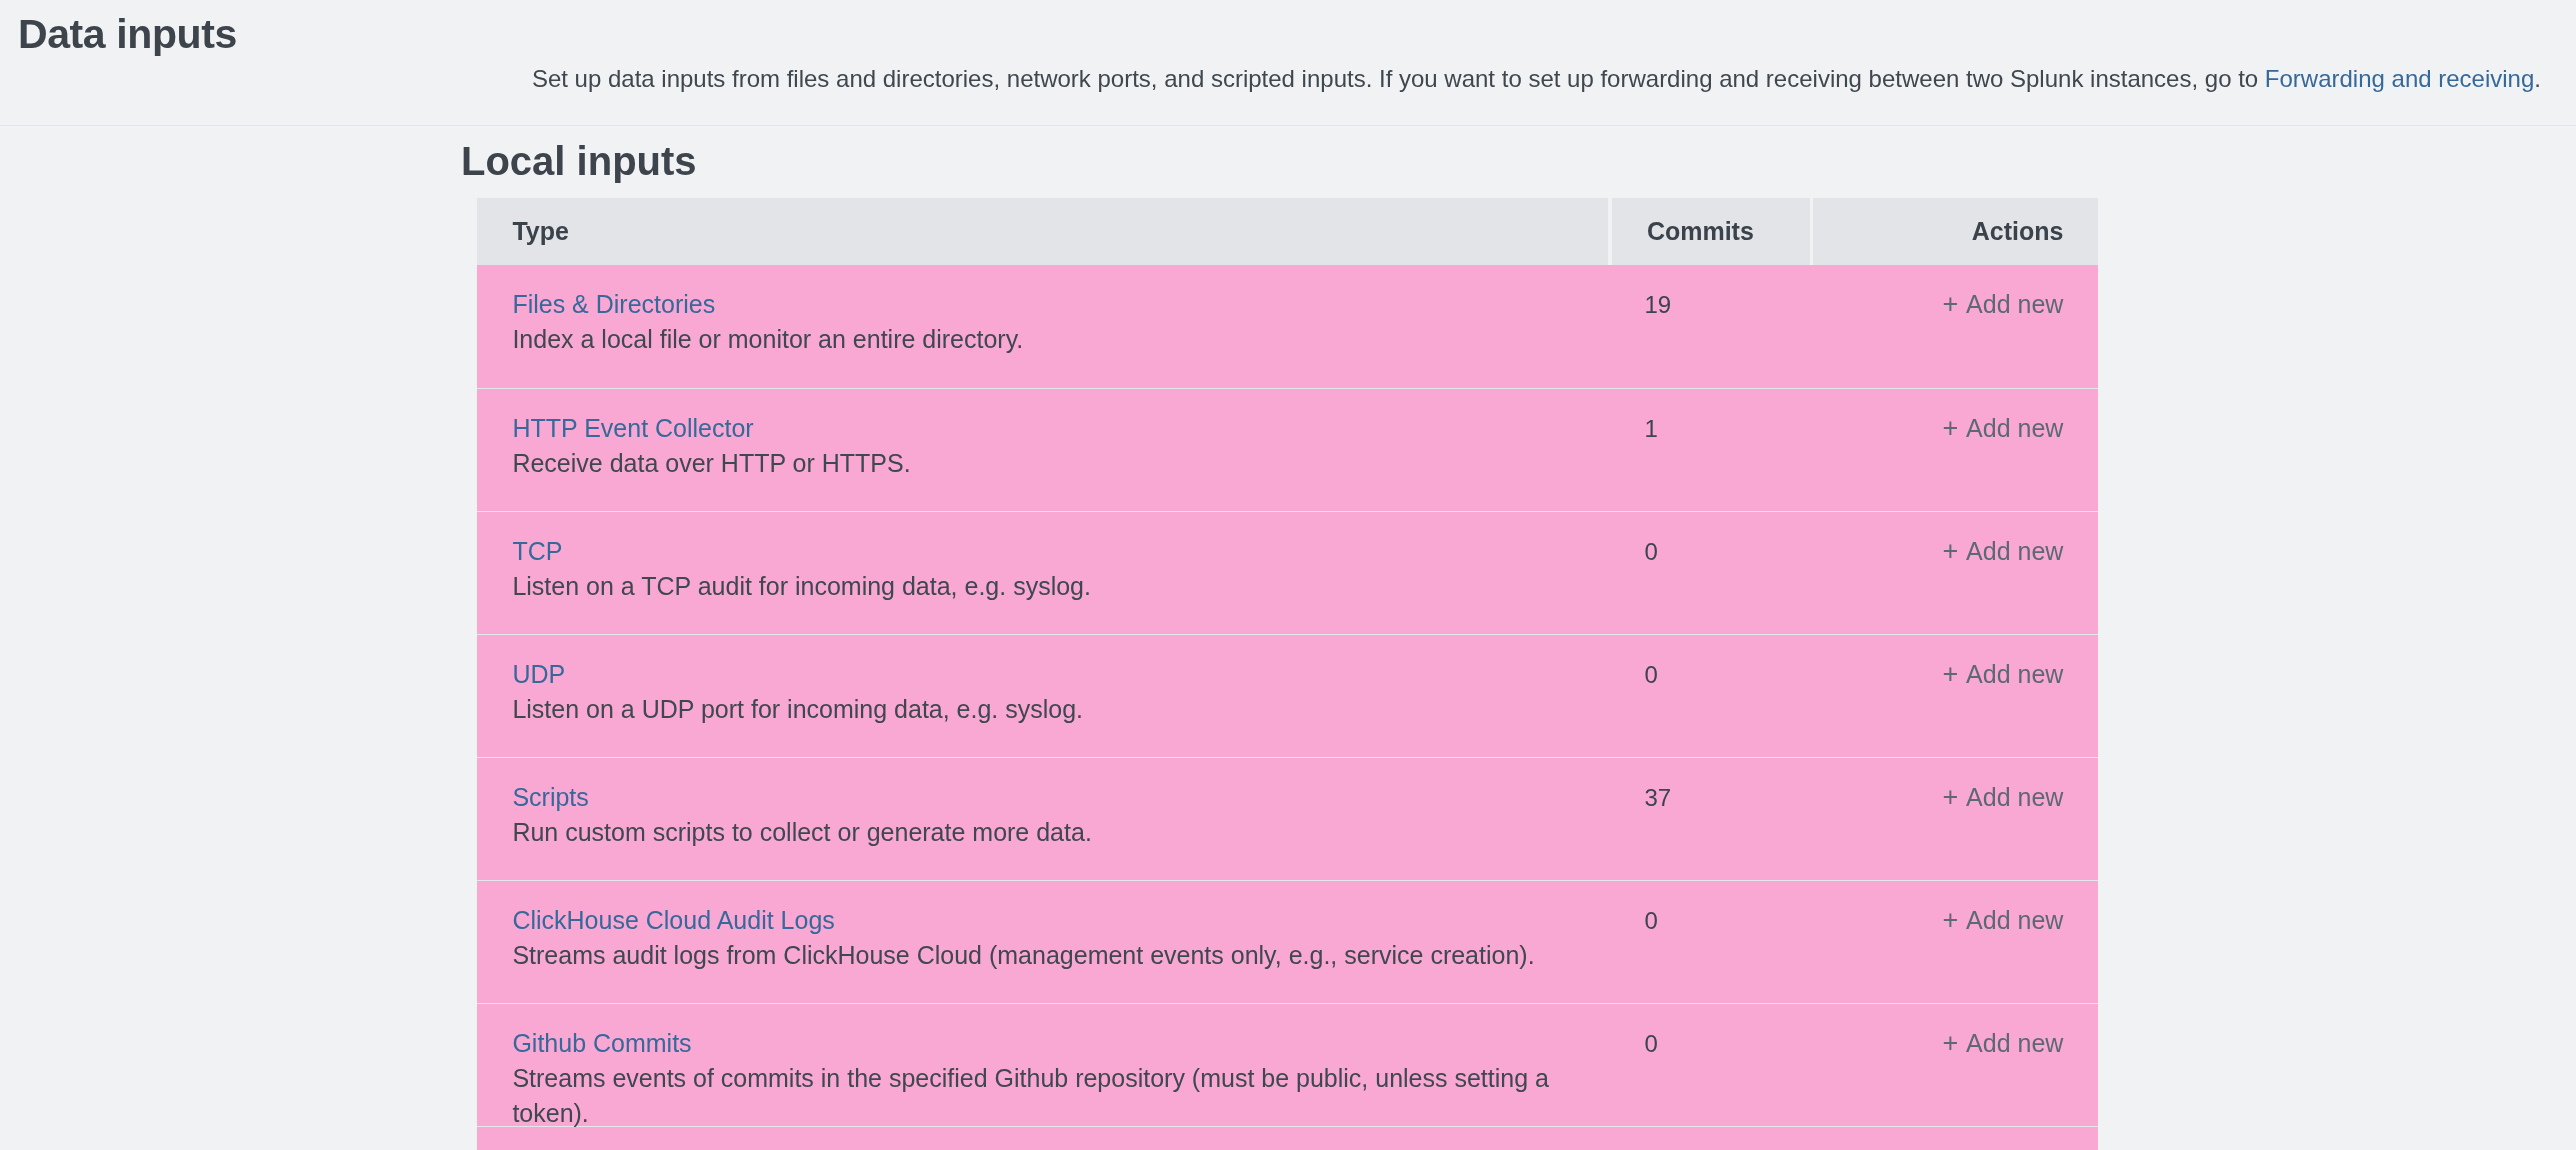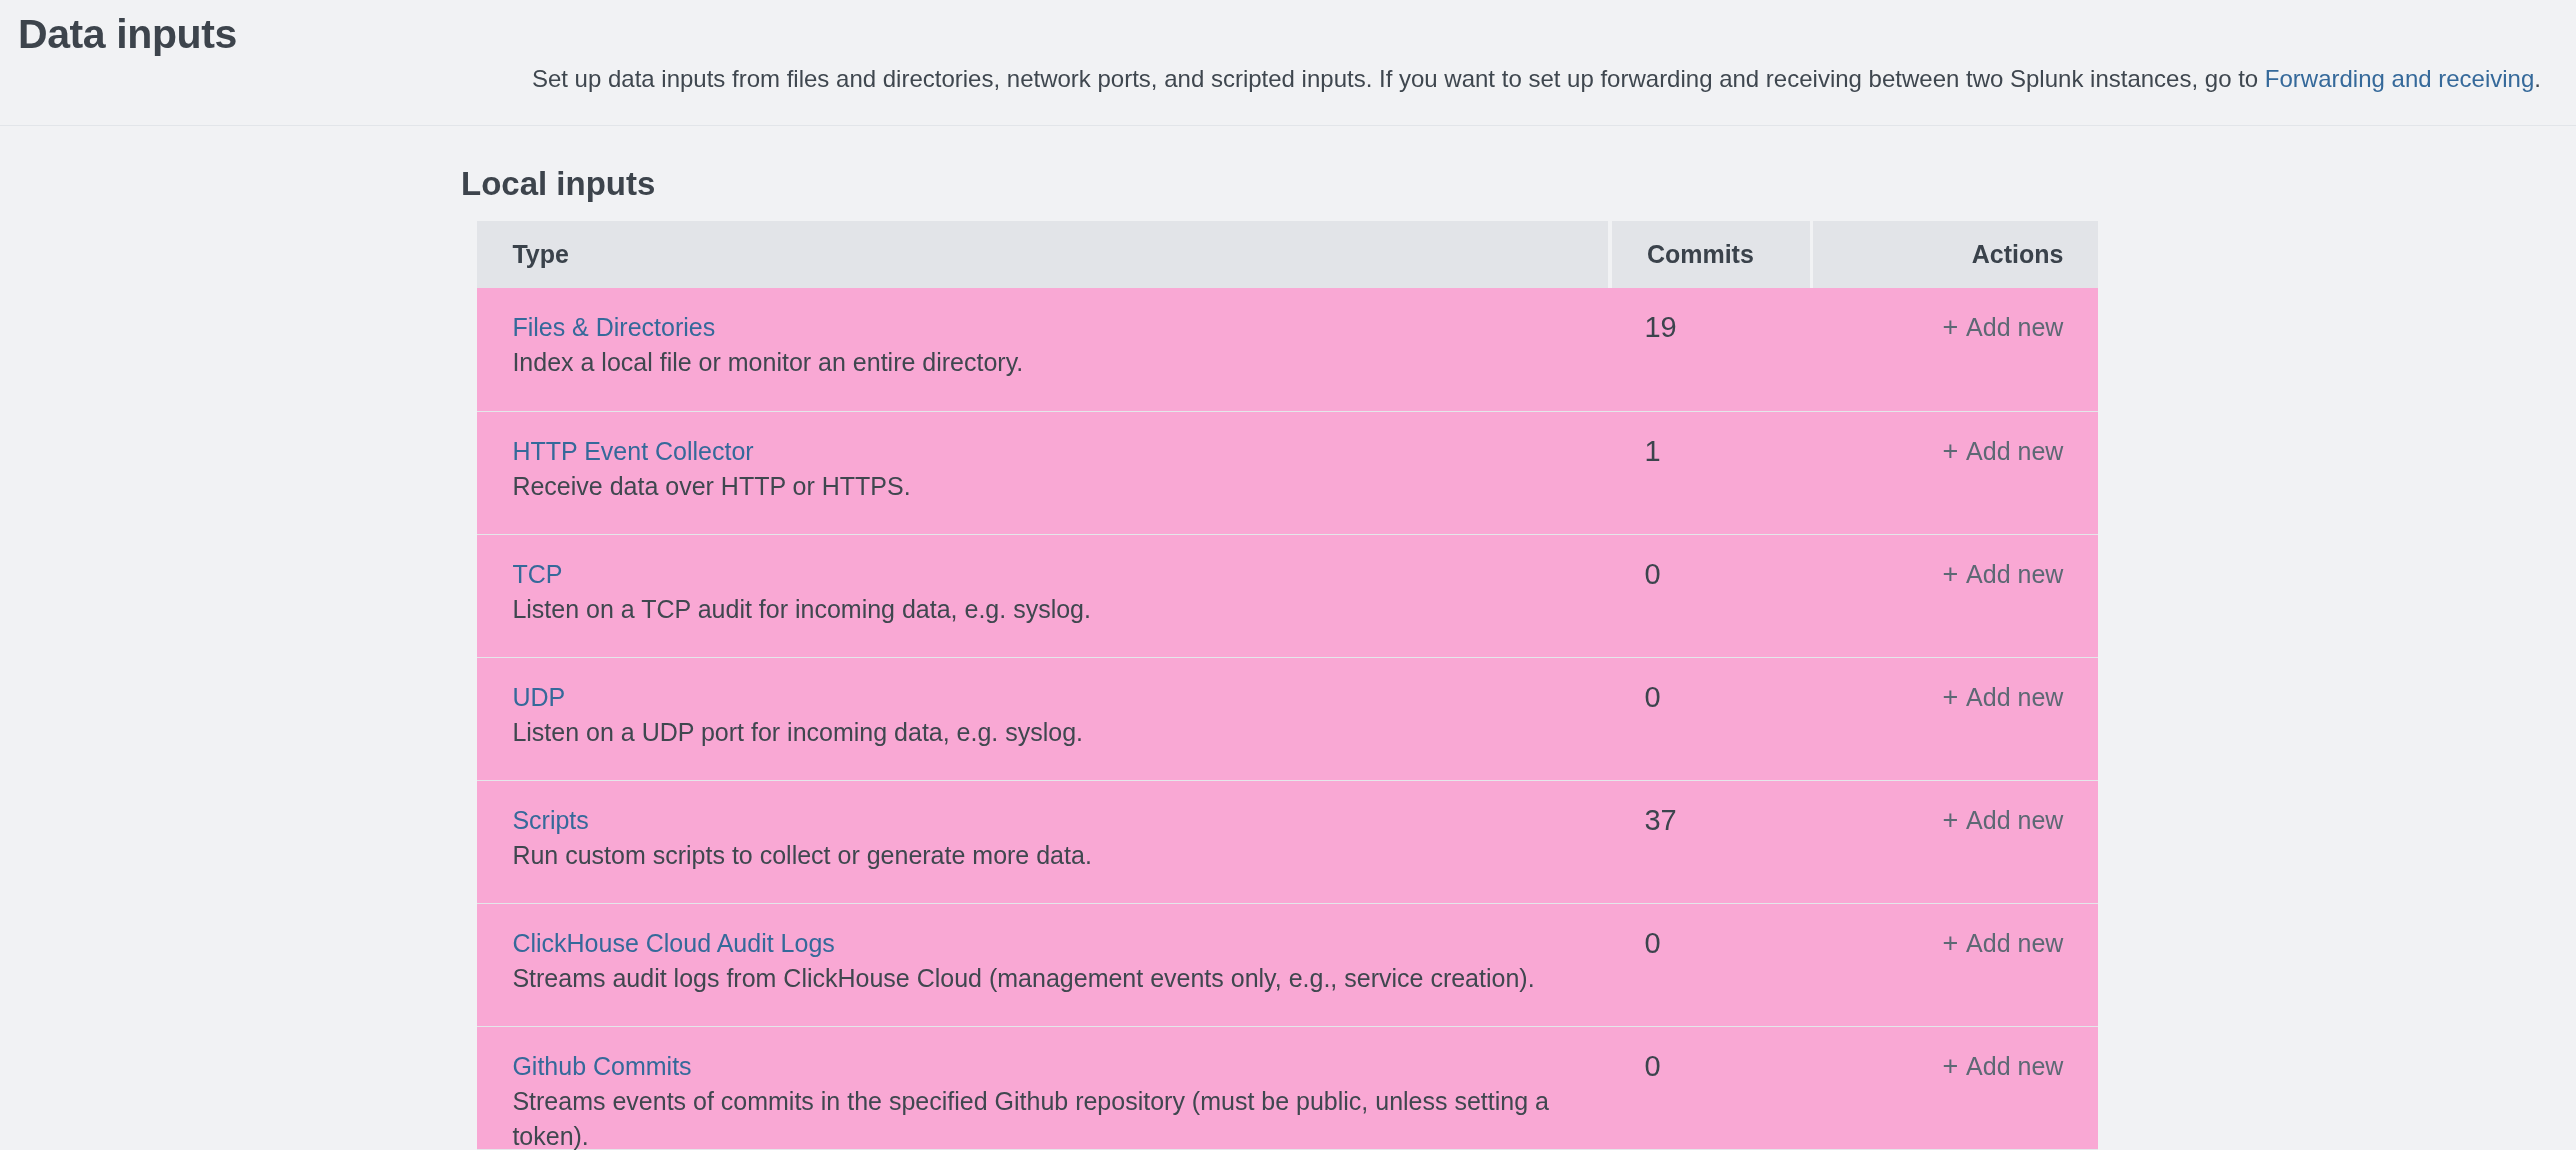--- a/index.html
+++ b/index.html
@@ -33,22 +33,22 @@
   }
   .text-link {
     color:#35699a;
     text-decoration:none;
     cursor:pointer;
   }
 
   
   .content { padding-left:461px; }
   .section-title {
-    margin-top:38px;
-    font-size:33px;
+    margin-top:15px;
+    font-size:40px;
     line-height:40px;
     font-weight:700;
     color:#3d444c;
   }
 
   .data-table { margin:17px 0 0 16.4px; width:1621px; }
 
   .thead { display:flex; height:67px; }
   .th {
     background:#e2e4e8;
@@ -78,21 +78,21 @@
     cursor:pointer;
   }
   .type-desc {
     font-size:25px;
     line-height:35px;
     color:#3f474f;
   }
   .td-inputs {
     width:202px;
     padding:24px 0 0 33px;
-    font-size:29px;
+    font-size:24px;
     line-height:31px;
     color:#3c444d;
   }
   .td-actions {
     width:285px;
     padding:24px 35px 0 0;
     text-align:right;
     white-space:nowrap;
   }
   .add-new {

